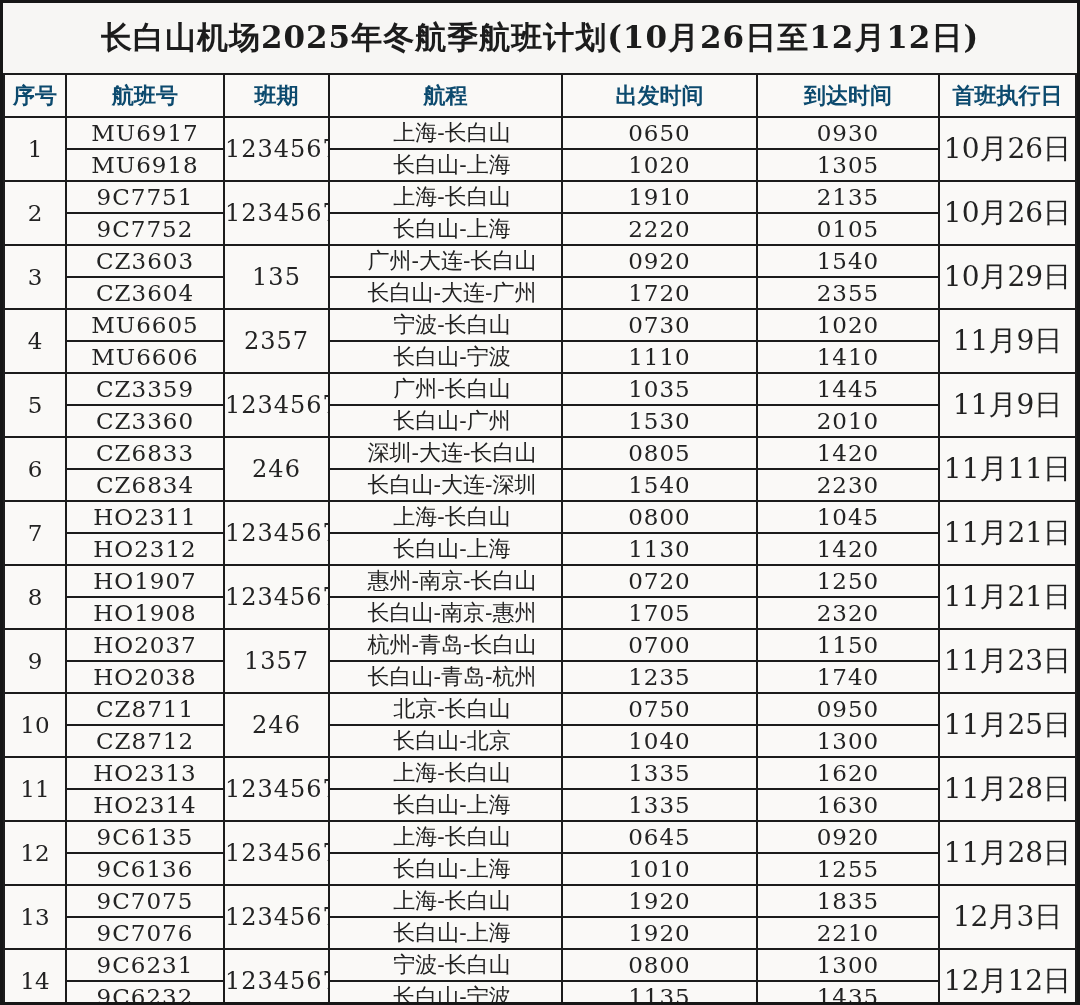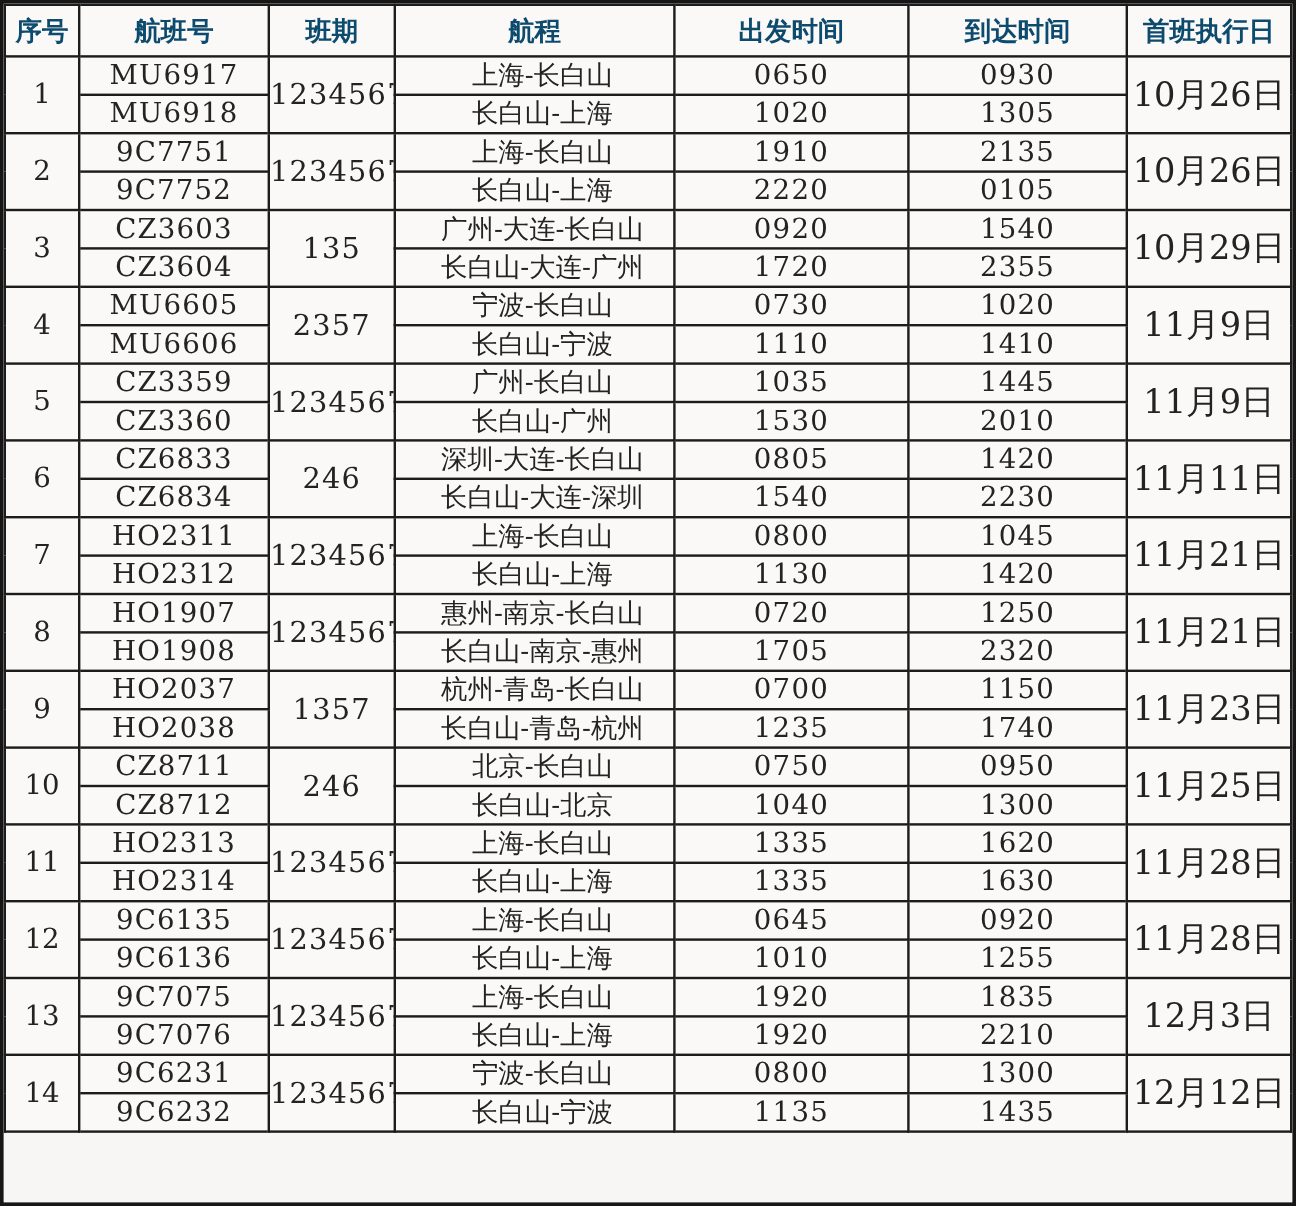--- a/index.html
+++ b/index.html
@@ -28,20 +28,21 @@
   td.flight { font-size: 23px; letter-spacing: 1px; }
   td.days   { font-size: 24px; letter-spacing: 1px; }
   td.route  { font-size: 22px; padding-left: 13px; }
   td.time   { font-size: 23px; letter-spacing: 1px; }
   td.date   { font-size: 28px; }
 </style>
 </head>
 <body>
 
 <div class="sheet">
+  <div class="title">长白山机场2025年冬航季航班计划(10月26日至12月12日)</div>
 
   <table>
     <colgroup>
       <col style="width:62px">
       <col style="width:158px">
       <col style="width:105px">
       <col style="width:233px">
       <col style="width:195px">
       <col style="width:182px">
       <col>

